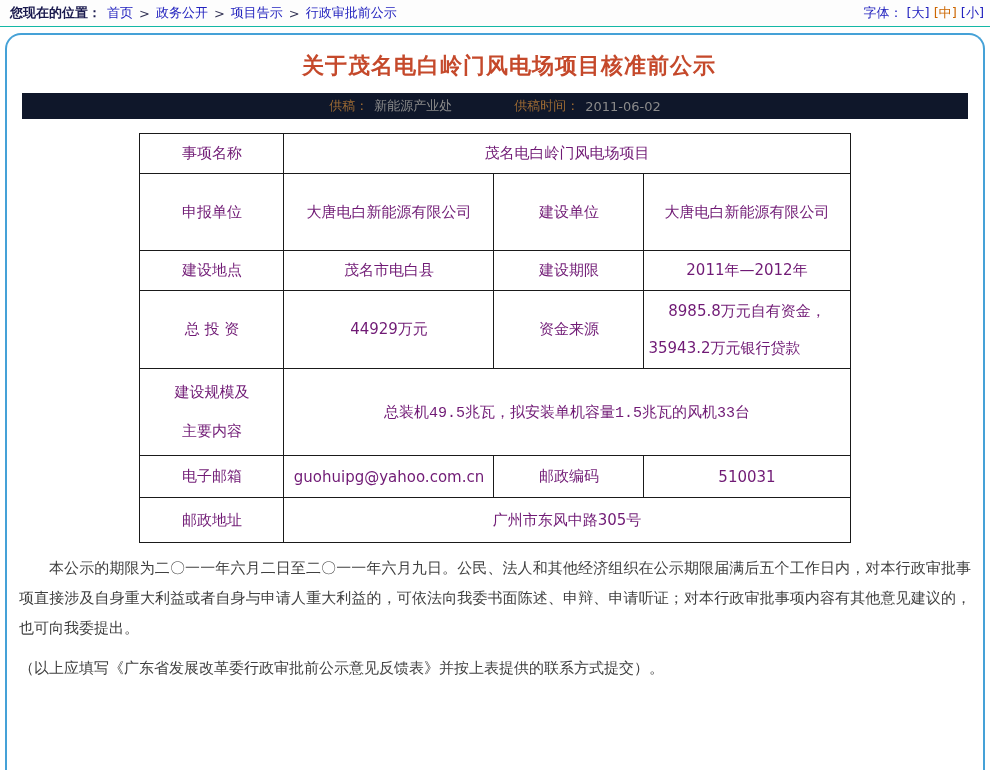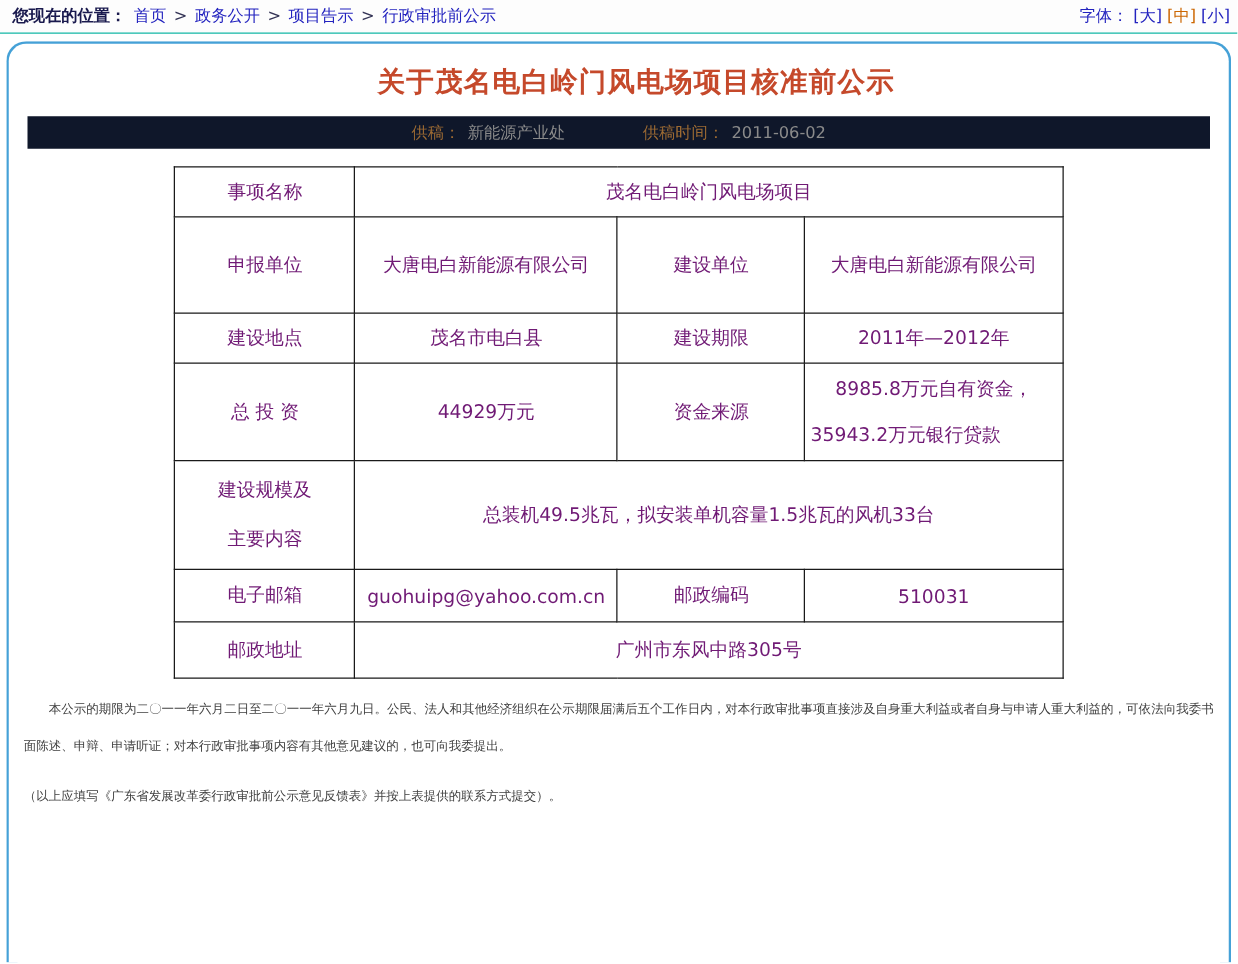--- a/index.html
+++ b/index.html
@@ -48,28 +48,28 @@
     width:710px; margin:14px auto 0 auto;
     border-collapse:collapse; table-layout:fixed;
     font-size:15px; color:#701a75;
   }
   table.info td {
     border:1px solid #1a1a1a; text-align:center; vertical-align:middle;
     padding:2px;
   }
   col.c1{width:144px;} col.c2{width:210px;} col.c3{width:150px;} col.c4{width:206px;}
   tr.h40 td{height:40px;} tr.h77 td{height:77px;} tr.h78 td{height:78px;}
-  tr.h87 td{height:87px;} tr.h45 td{height:45px;} tr.h42 td{height:42px;margin-top:24px;}
+  tr.h87 td{height:87px;font-family:Liberation Mono, monospace;} tr.h45 td{height:45px;} tr.h42 td{height:42px;margin-top:24px;}
   .fund-line1 { text-align:center; margin-bottom:18px; }
   .fund-line2 { text-align:left; padding-left:2px; }
   .scale-line1 { text-align:center; margin-bottom:20px; }
   .scale-line2 { text-align:center; }
 
   
-  .notice { margin:10px 12px 0 12px; font-size:10px; line-height:30px; color:#404040; text-align:justify; }
+  .notice { margin:10px 12px 0 12px; font-size:15px; line-height:30px; color:#404040; text-align:justify; }
   .notice.indent { text-indent:2em; }
 </style>
 </head>
 <body>
 
 <div class="topbar">
   <div class="crumbs">
     <span class="crumb-prefix">您现在的位置：</span>
     <a class="crumb-link">首页</a>
     <span class="crumb-sep">&gt;</span>

